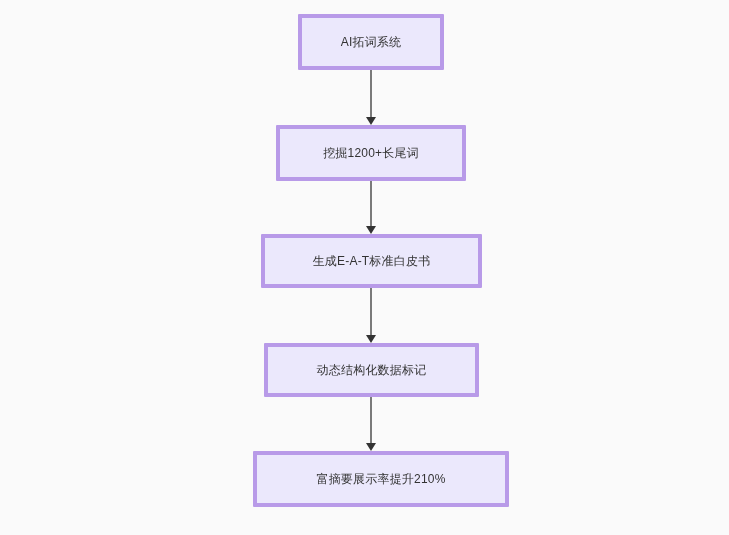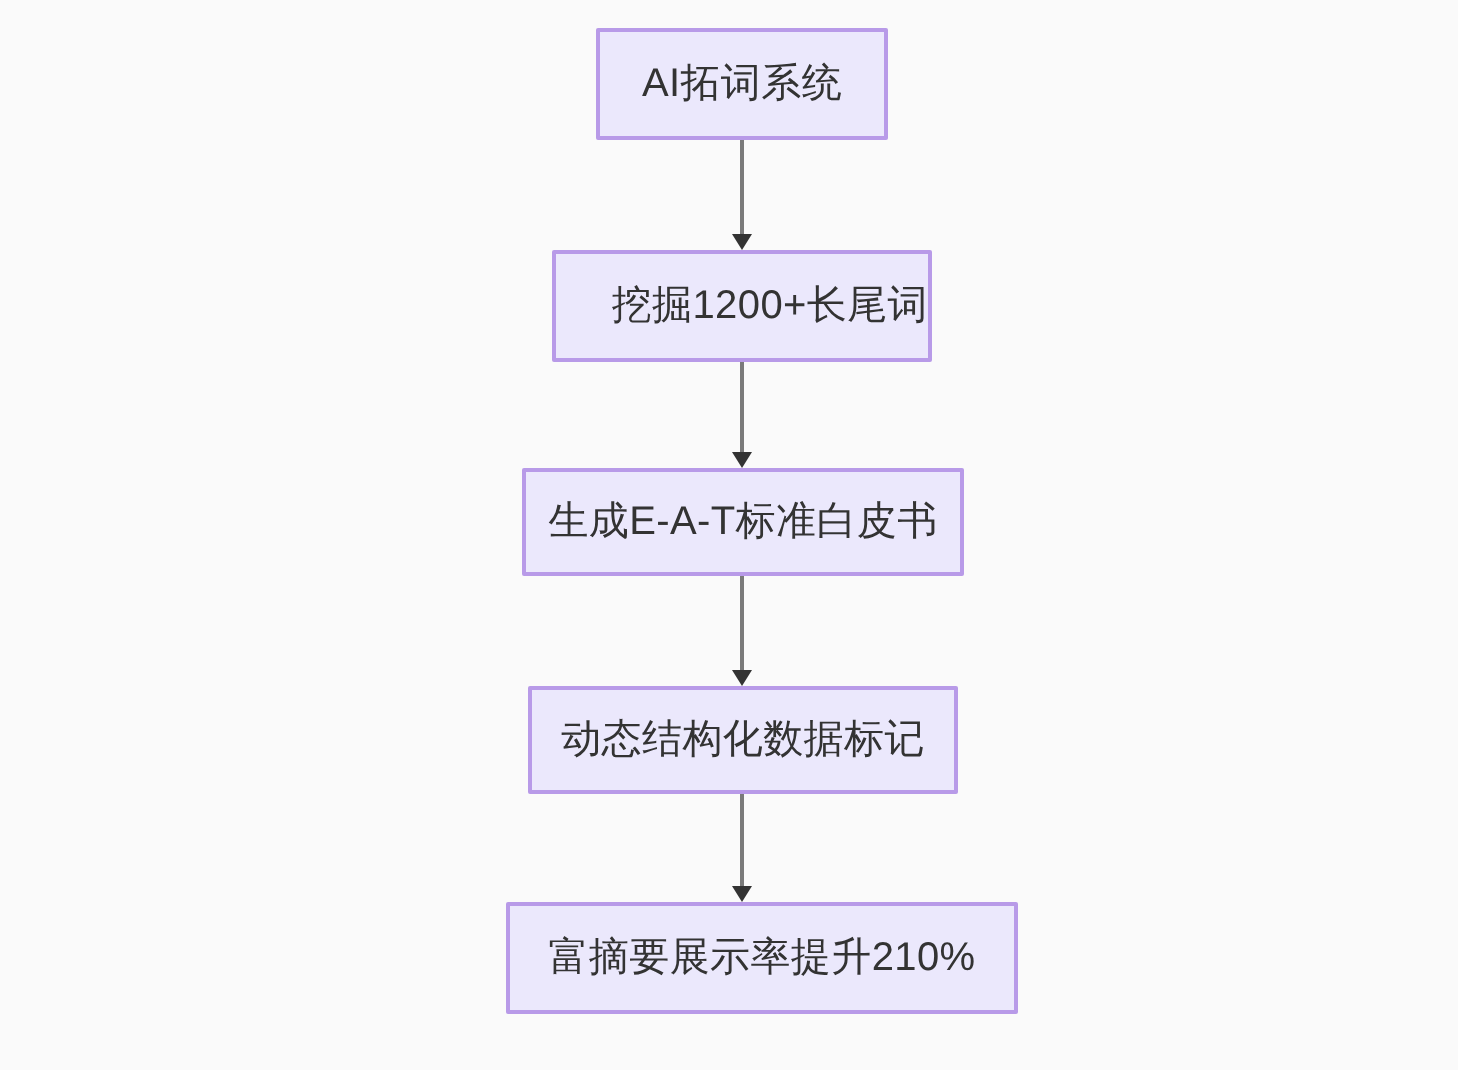--- a/index.html
+++ b/index.html
@@ -17,27 +17,27 @@
   #flowchart {
     position: relative;
     width: 729px;
     height: 535px;
   }
 
   .node {
     position: absolute;
     box-sizing: border-box;
     background: #ebe8fc;
-    border: 2px solid #14532d;
+    border: 4px solid #14532d;
     border-radius: 1px;
     display: flex;
     align-items: center;
     justify-content: center;
     color: #333333;
-    font-size: 20px;
+    font-size: 12px;
     line-height: 1.2;
     letter-spacing: 0.2px;
     white-space: nowrap;
     user-select: none;
   }
 
   .node-label {
     display: block;
     text-align: center;
   }
@@ -86,21 +86,21 @@
 
   <div class="connector" style="left: 371px; top: 397px; height: 54px;">
     <div class="line" style="height: 47px; background: rgb(122, 122, 122);"></div>
     <div class="head" style="top: 46px; border-top-color: rgb(51, 51, 51);"></div>
   </div>
 
   <div class="node" style="left: 298px; top: 14px; width: 146px; height: 56px; background: rgb(235, 232, 252); border-color: rgb(184, 154, 232); color: rgb(51, 51, 51);">
     <span class="node-label">AI拓词系统</span>
   </div>
 
-  <div class="node" style="left: 276px; top: 125px; width: 190px; height: 56px; background: rgb(235, 232, 252); border-color: rgb(184, 154, 232); color: rgb(51, 51, 51); justify-content: flex-end;">
+  <div class="node" style="left: 276px; top: 125px; width: 190px; height: 56px; background: rgb(235, 232, 252); border-color: rgb(184, 154, 232); color: rgb(51, 51, 51);">
     <span class="node-label">挖掘1200+长尾词</span>
   </div>
 
   <div class="node" style="left: 264px; top: 343px; width: 215px; height: 54px; background: rgb(235, 232, 252); border-color: rgb(184, 154, 232); color: rgb(51, 51, 51);">
     <span class="node-label">动态结构化数据标记</span>
   </div>
 
   <div class="node" style="left: 261px; top: 234px; width: 221px; height: 54px; background: rgb(235, 232, 252); border-color: rgb(184, 154, 232); color: rgb(51, 51, 51);">
     <span class="node-label">生成E-A-T标准白皮书</span>
   </div>

